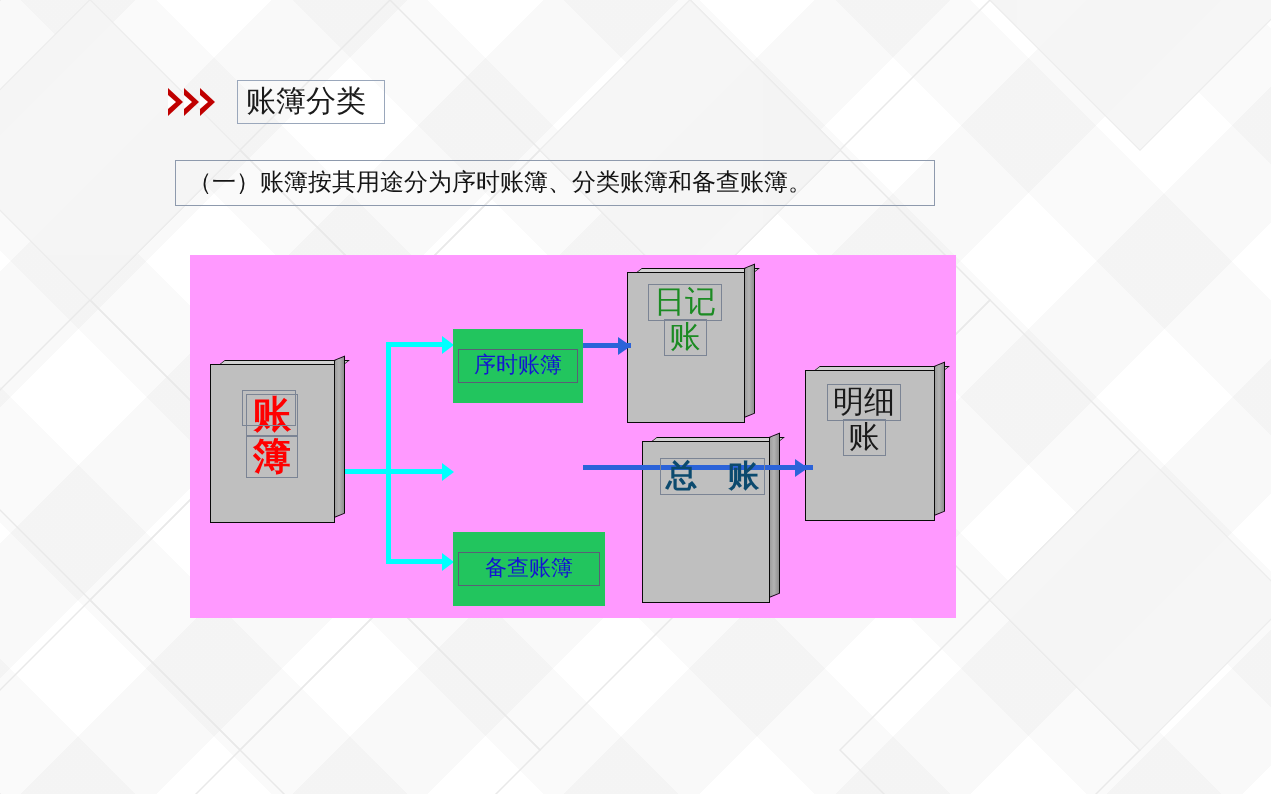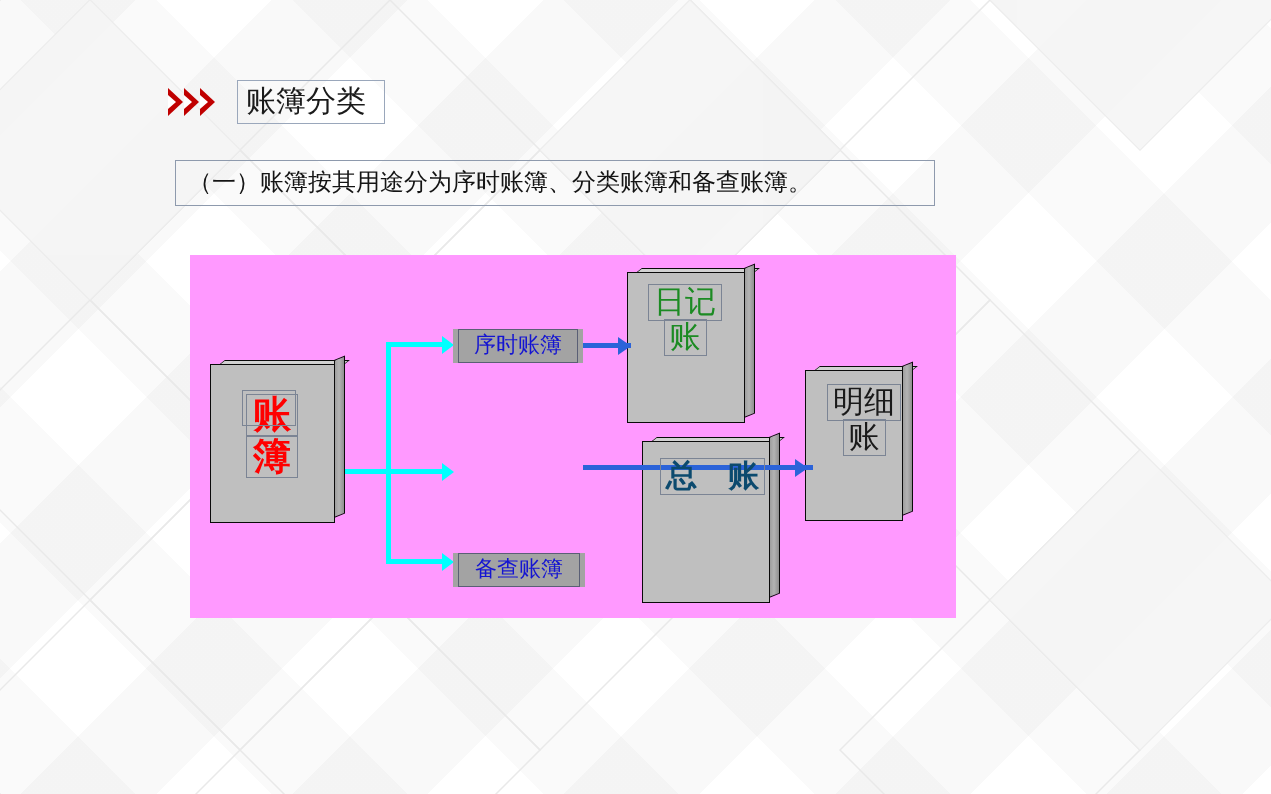--- a/index.html
+++ b/index.html
@@ -187,48 +187,48 @@
   #book-journal .tbox:nth-child(2) { margin-top: -2px; }
 
   
   #book-general { left: 452px; top: 182px; width: 138px; height: 166px; }
   #book-general .book-text {
     left: 18px; top: 21px;
     font-size: 31px; font-weight: bold; color: #0c4a6e;
   }
 
   
-  #book-detail { left: 615px; top: 111px; width: 108px; height: 155px; }
+  #book-detail { left: 615px; top: 111px; width: 140px; height: 155px; }
   #book-detail .book-text {
     left: 22px; top: 18px;
     font-size: 31px; color: #1a1a1a;
   }
   #book-detail .tbox:nth-child(2) { margin-top: -2px; }
 
   
   .label-chip {
     position: absolute;
-    background: #a3a3a3;
+    background: #22c55e;
     z-index: 6;
-    padding: 0 5px;
+    padding: 20px 5px;
     box-sizing: border-box;
   }
   .label-chip .chip-inner {
     border: 1.5px solid #5a5f75;
     color: #1414D2;
     font-size: 22px;
     line-height: 1.2;
     padding: 2px 6px 4px 6px;
     white-space: nowrap;
     text-align: center;
     font-family: "DejaVu Sans", "Liberation Sans", sans-serif;
   }
   #label-shishi   { left: 263px; top: 74px;  width: 130px; }
   #label-fenlei   { left: 263px; top: 196px; width: 130px; }
-  #label-beicha   { left: 263px; top: 298px; width: 132px; }
+  #label-beicha   { left: 263px; top: 277px; width: 152px; }
 
   
   .conn { position: absolute; z-index: 3; }
   .cyan { background: #00FFFF; }
   .blue { background: #2B63D9; }
 
   
   #cyan-trunk      { left: 155px; top: 214px; width: 46px;  height: 5px; }
   #cyan-riser      { left: 196px; top: 87px;  width: 5px;   height: 222px; }
   #cyan-branch-top { left: 196px; top: 87px;  width: 58px;  height: 5px; }

